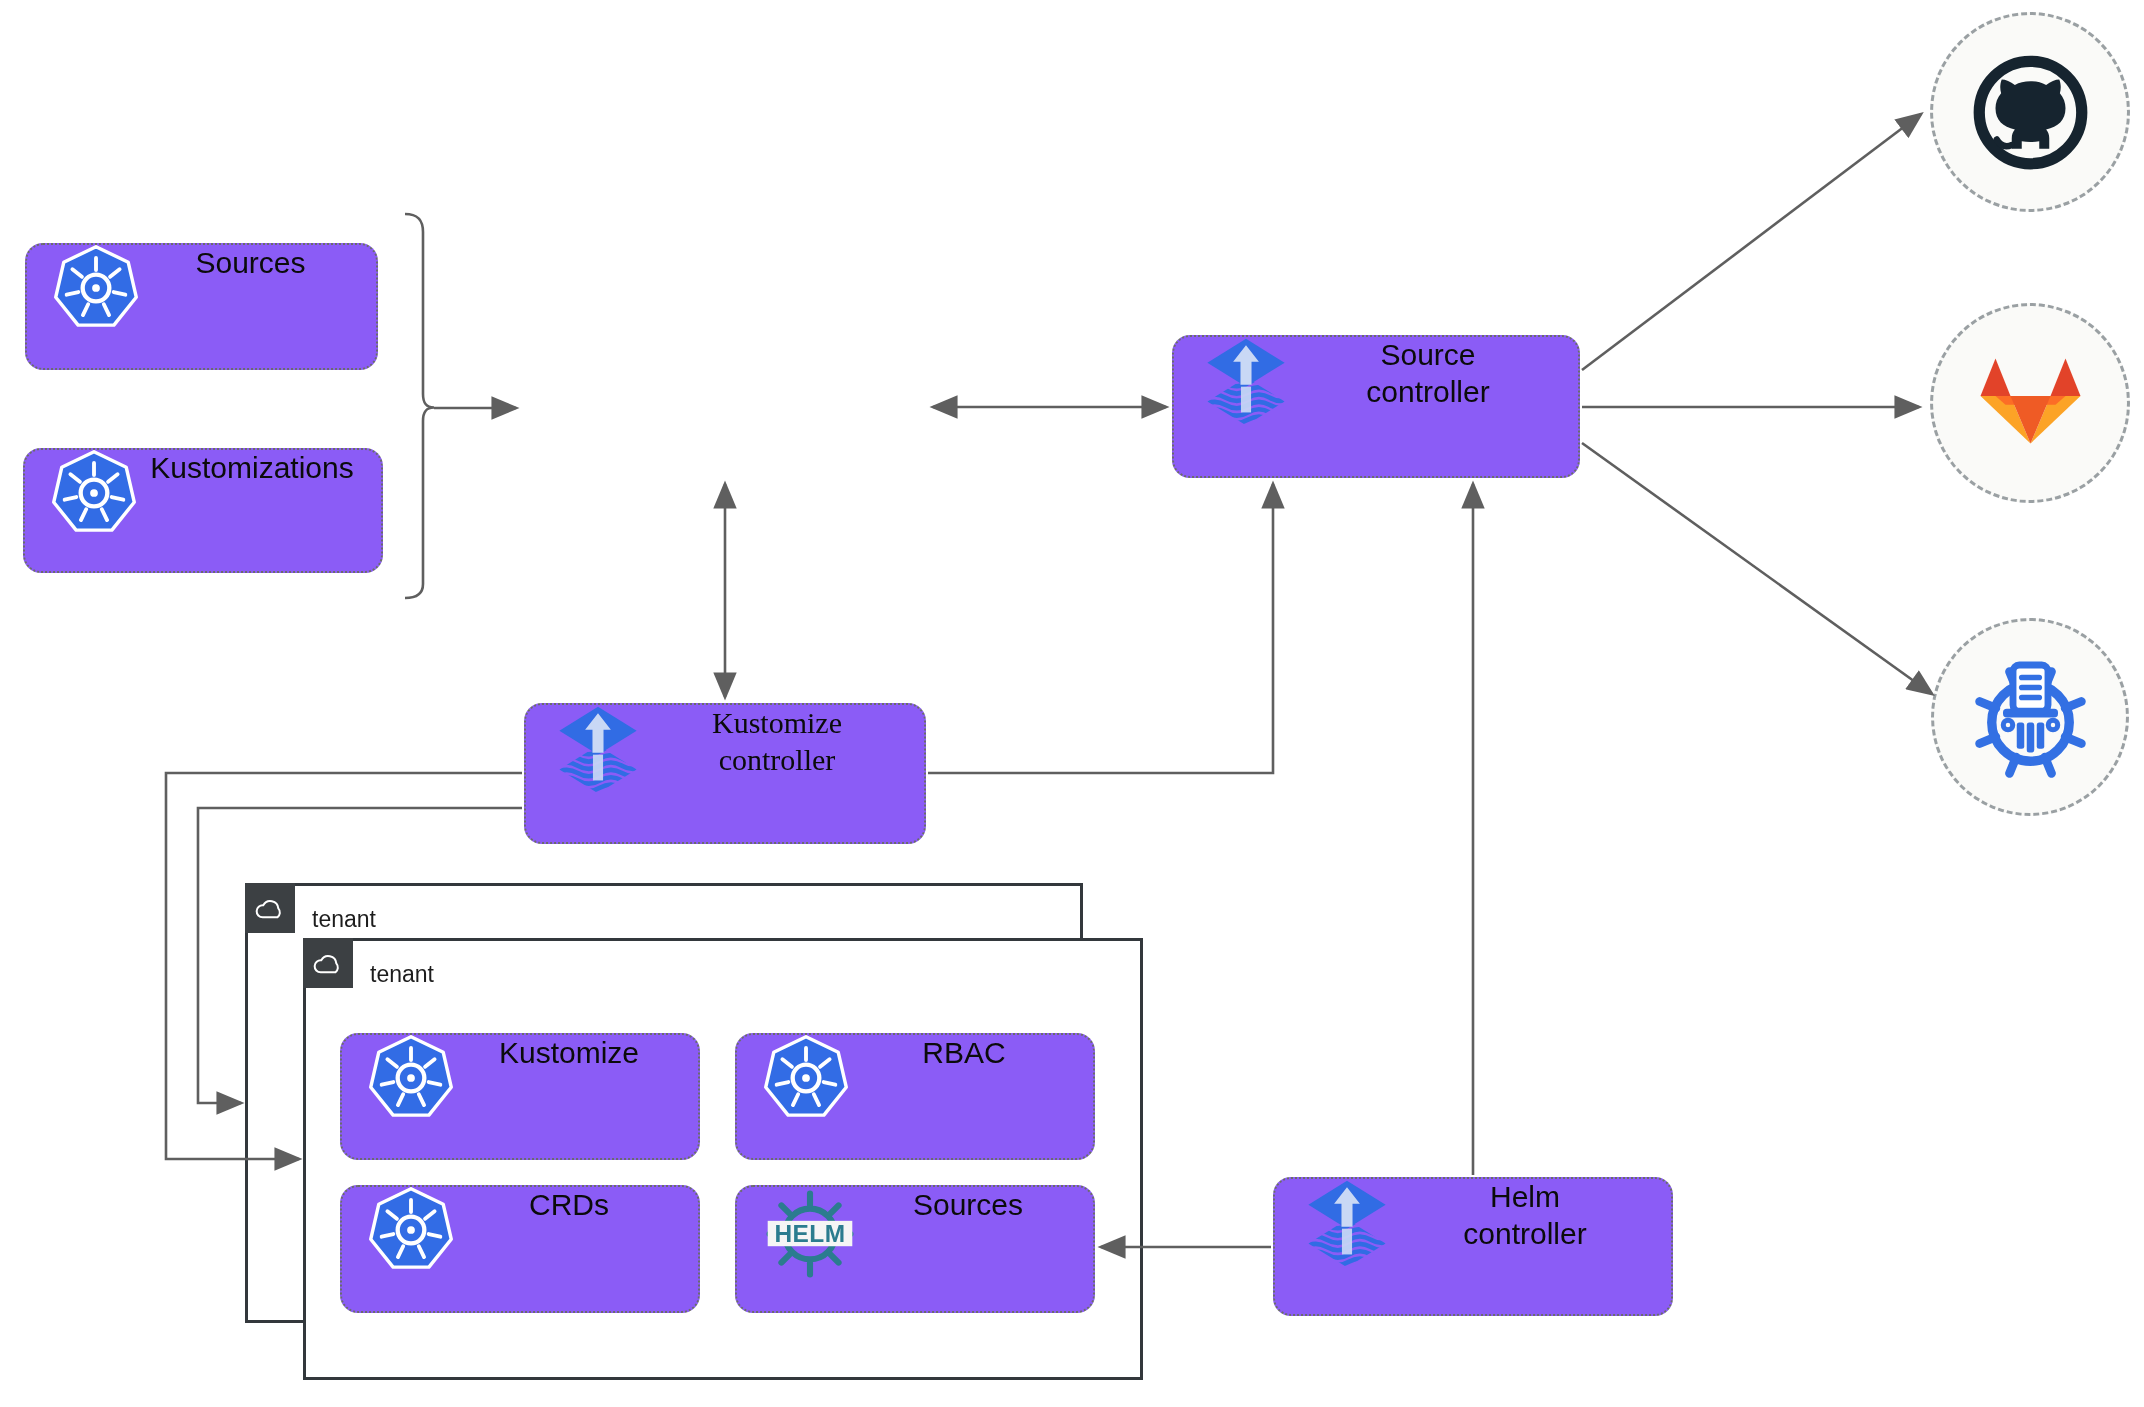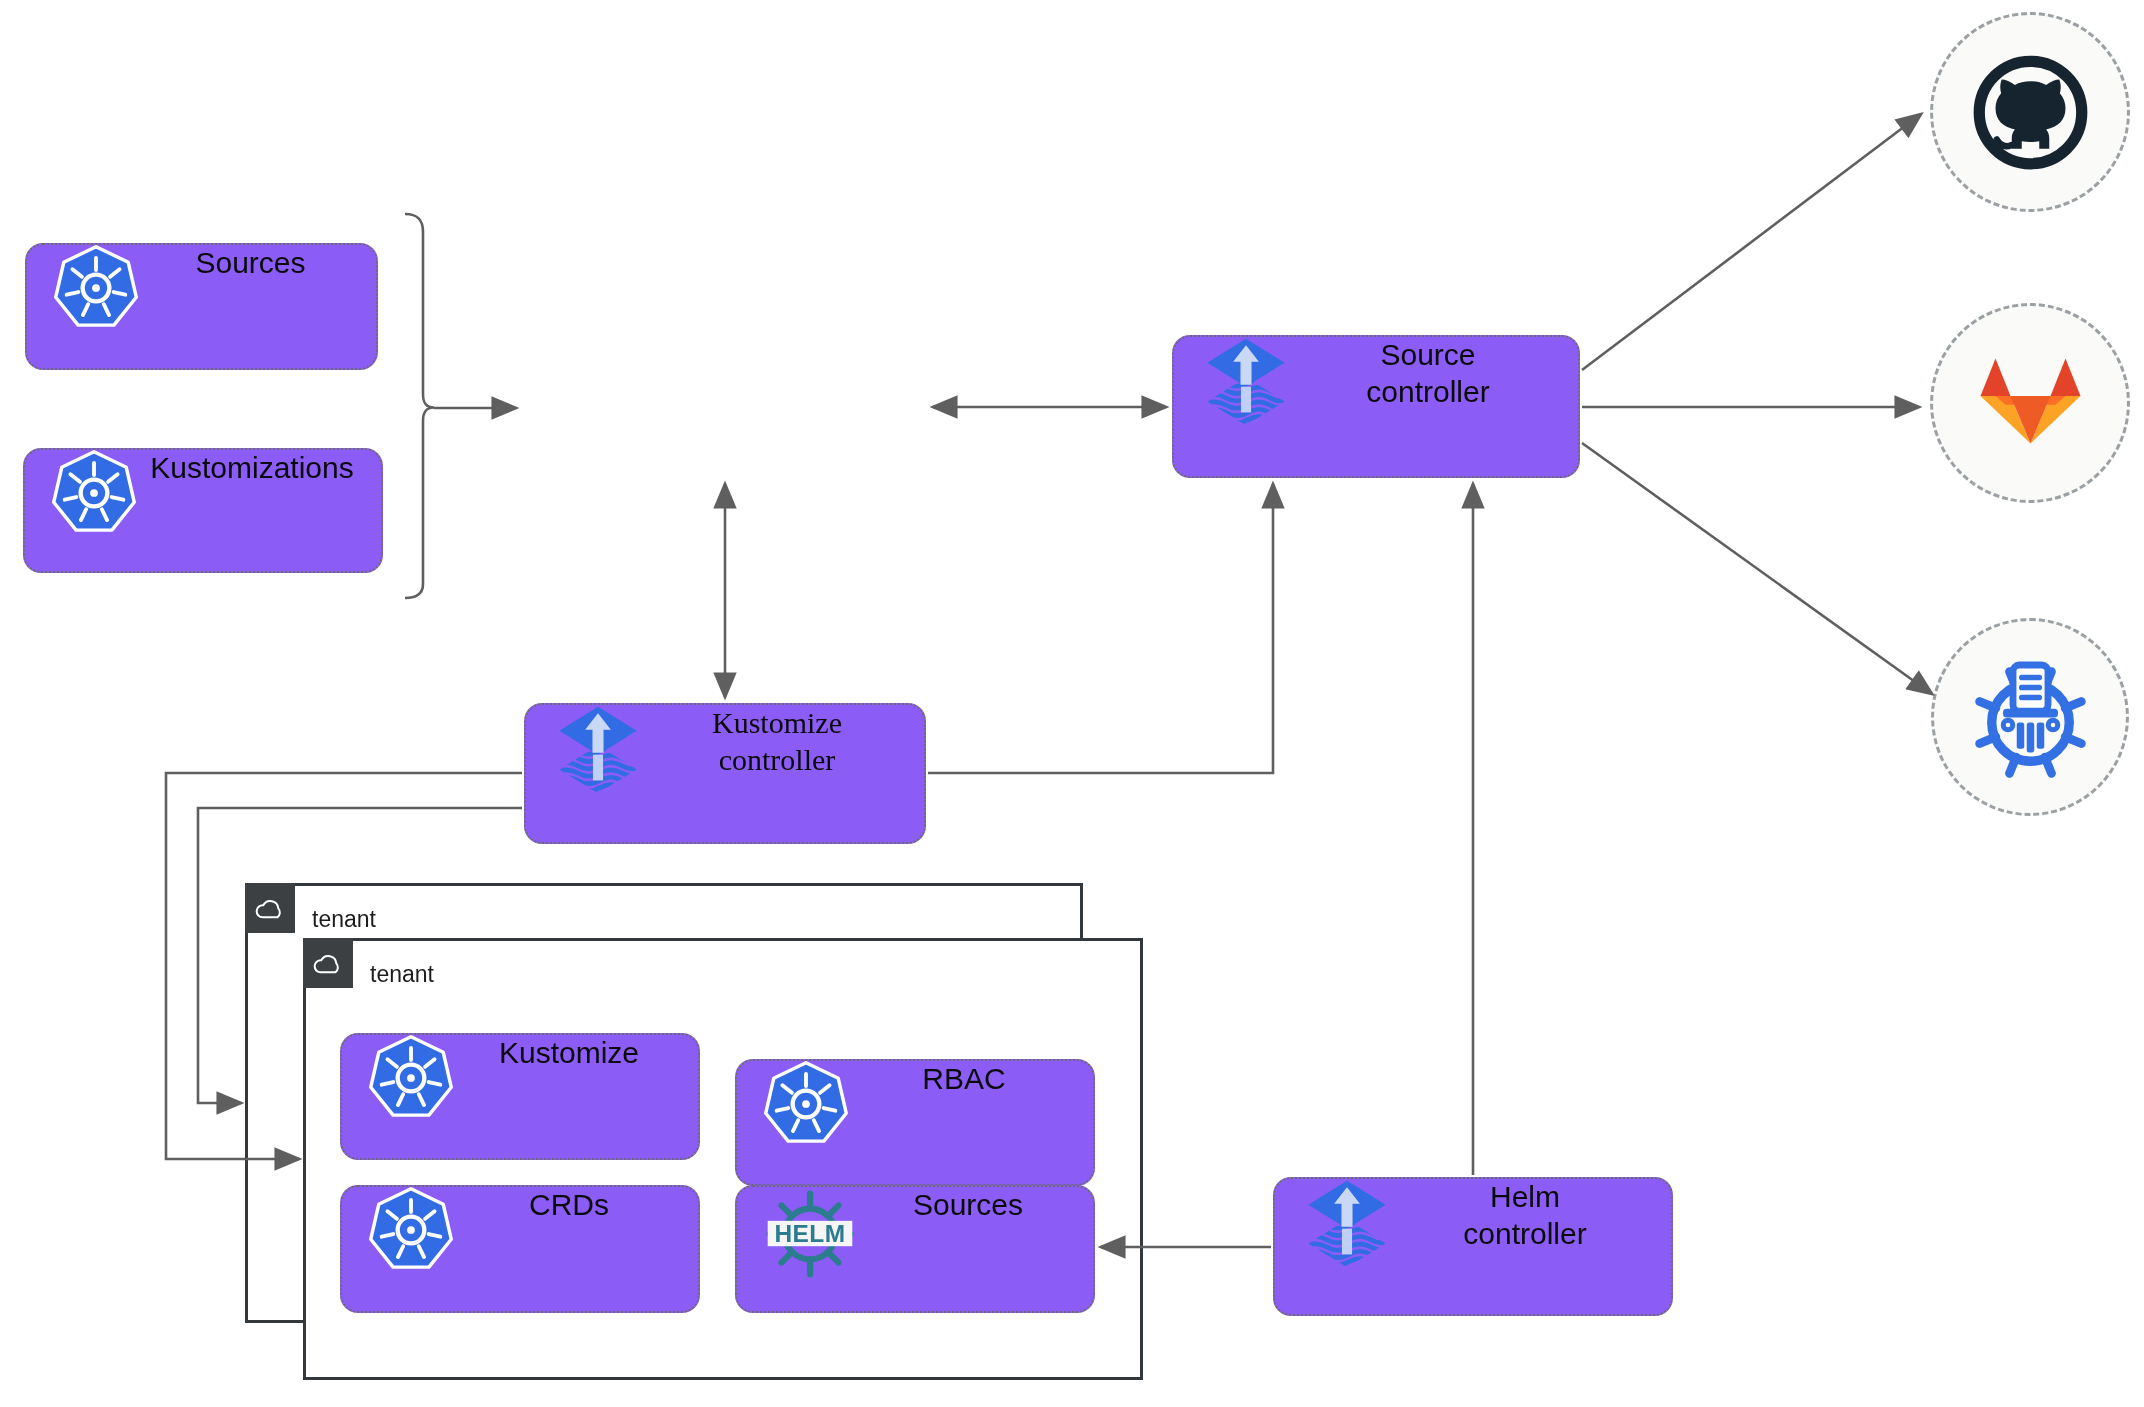--- a/index.html
+++ b/index.html
@@ -171,21 +171,21 @@
             <line x1="40.9" y1="68.9" x2="34.8" y2="81.5"></line>
             <line x1="29.5" y1="54.7" x2="15.9" y2="57.8"></line>
             <line x1="33.6" y1="36.9" x2="22.6" y2="28.2"></line>
           </g>
     <circle cx="50" cy="50" r="15.5" fill="none" stroke="#ffffff" stroke-width="5"></circle>
     <circle cx="50" cy="50" r="4.5" fill="#ffffff"></circle>
         </svg>
       </span>
     <span class="lbl">Kustomize</span>
   </div>
-  <div class="node" style="left:735px;top:1059px;width:360px;height:127px;">
+  <div class="node" style="left:735px;top:1033px;width:360px;height:127px;">
     <span class="icon ic-86">
         <svg viewBox="0 0 100 100">
     <polygon points="50,2 87.5,20.1 96.8,60.7 70.8,93.2 29.2,93.2 3.2,60.7 12.5,20.1" fill="#326ce5" stroke="#ffffff" stroke-width="4" stroke-linejoin="round"></polygon>
     <g stroke="#ffffff" stroke-width="4.5" stroke-linecap="round">
             <line x1="50.0" y1="29.0" x2="50.0" y2="15.0"></line>
             <line x1="66.4" y1="36.9" x2="77.4" y2="28.2"></line>
             <line x1="70.5" y1="54.7" x2="84.1" y2="57.8"></line>
             <line x1="59.1" y1="68.9" x2="65.2" y2="81.5"></line>
             <line x1="40.9" y1="68.9" x2="34.8" y2="81.5"></line>
             <line x1="29.5" y1="54.7" x2="15.9" y2="57.8"></line>

